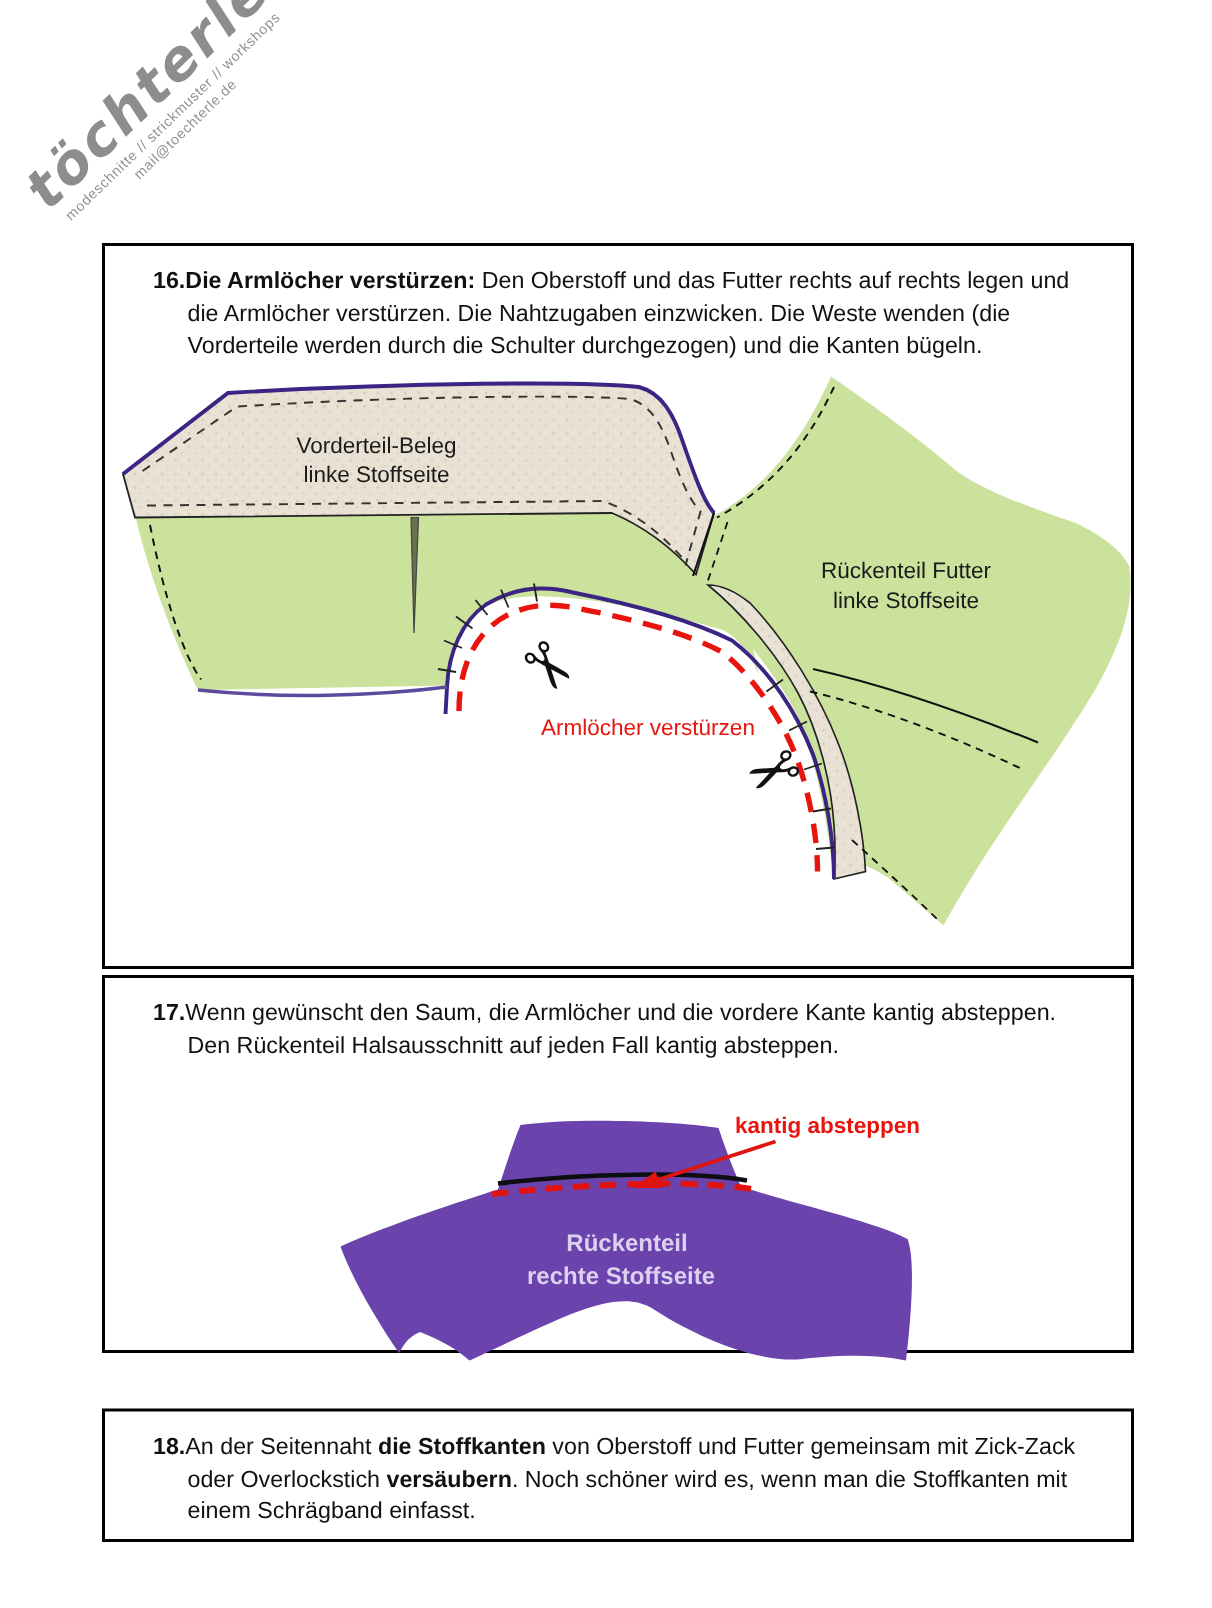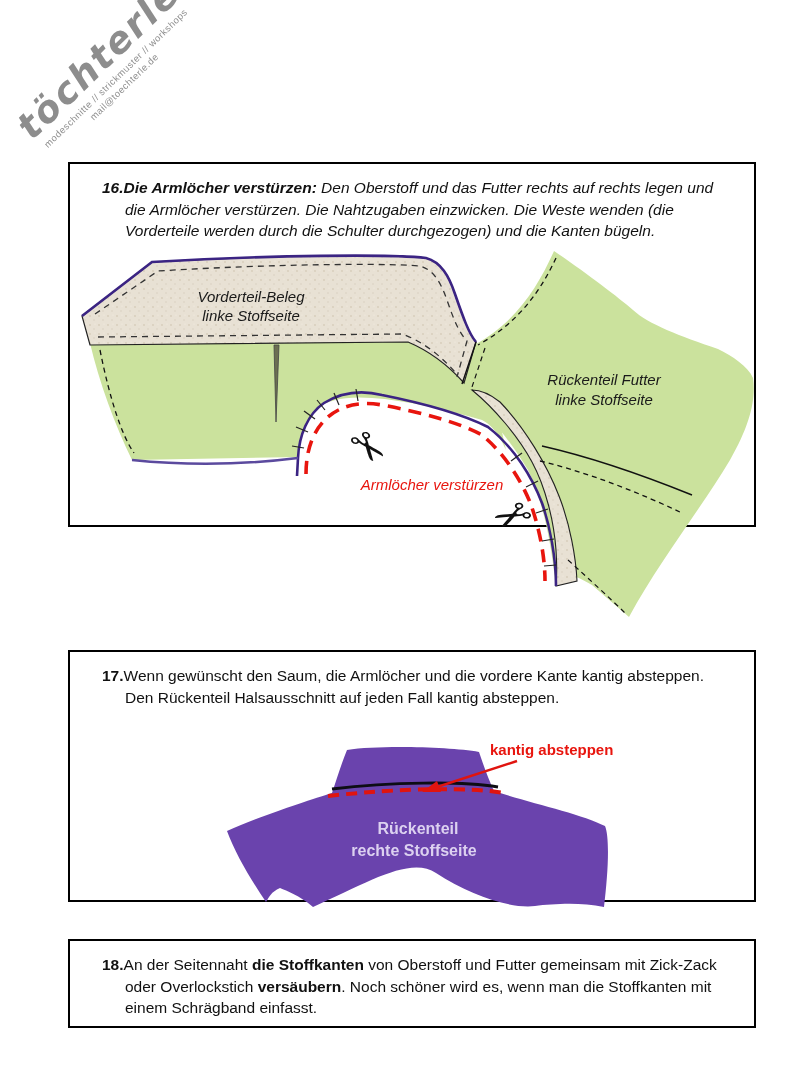--- a/index.html
+++ b/index.html
@@ -8,21 +8,21 @@
 
   
   .logo{position:absolute;left:-58px;top:38px;width:330px;text-align:center;
         transform:rotate(-44deg);color:#8d8d8d;user-select:none;}
   .logo .brand{font-family:"DejaVu Sans",sans-serif;font-weight:bold;font-style:italic;
         font-size:37px;letter-spacing:2px;line-height:38px;}
   .logo .tag{font-size:9.5px;letter-spacing:.5px;line-height:12px;color:#909090;}
 
   
   .ibox{position:absolute;left:68px;width:688px;border:2px solid #000;box-sizing:border-box;background:#fff;}
-  #box16{top:162px;height:365px;font-style:italic;}
+  #box16{top:162px;height:484px;}
   #box17{top:650px;height:252px;}
   #box18{top:939px;height:89px;}
 
   .step{margin:13px 18px 0 32px;font-size:15.5px;line-height:21.5px;color:#111;
         padding-left:23px;text-indent:-23px;}
   .step .num{font-weight:bold;}
   .step .b{font-weight:bold;}
 
   .fig{position:absolute;left:0;}
   svg text{font-family:"Liberation Sans",sans-serif;}

